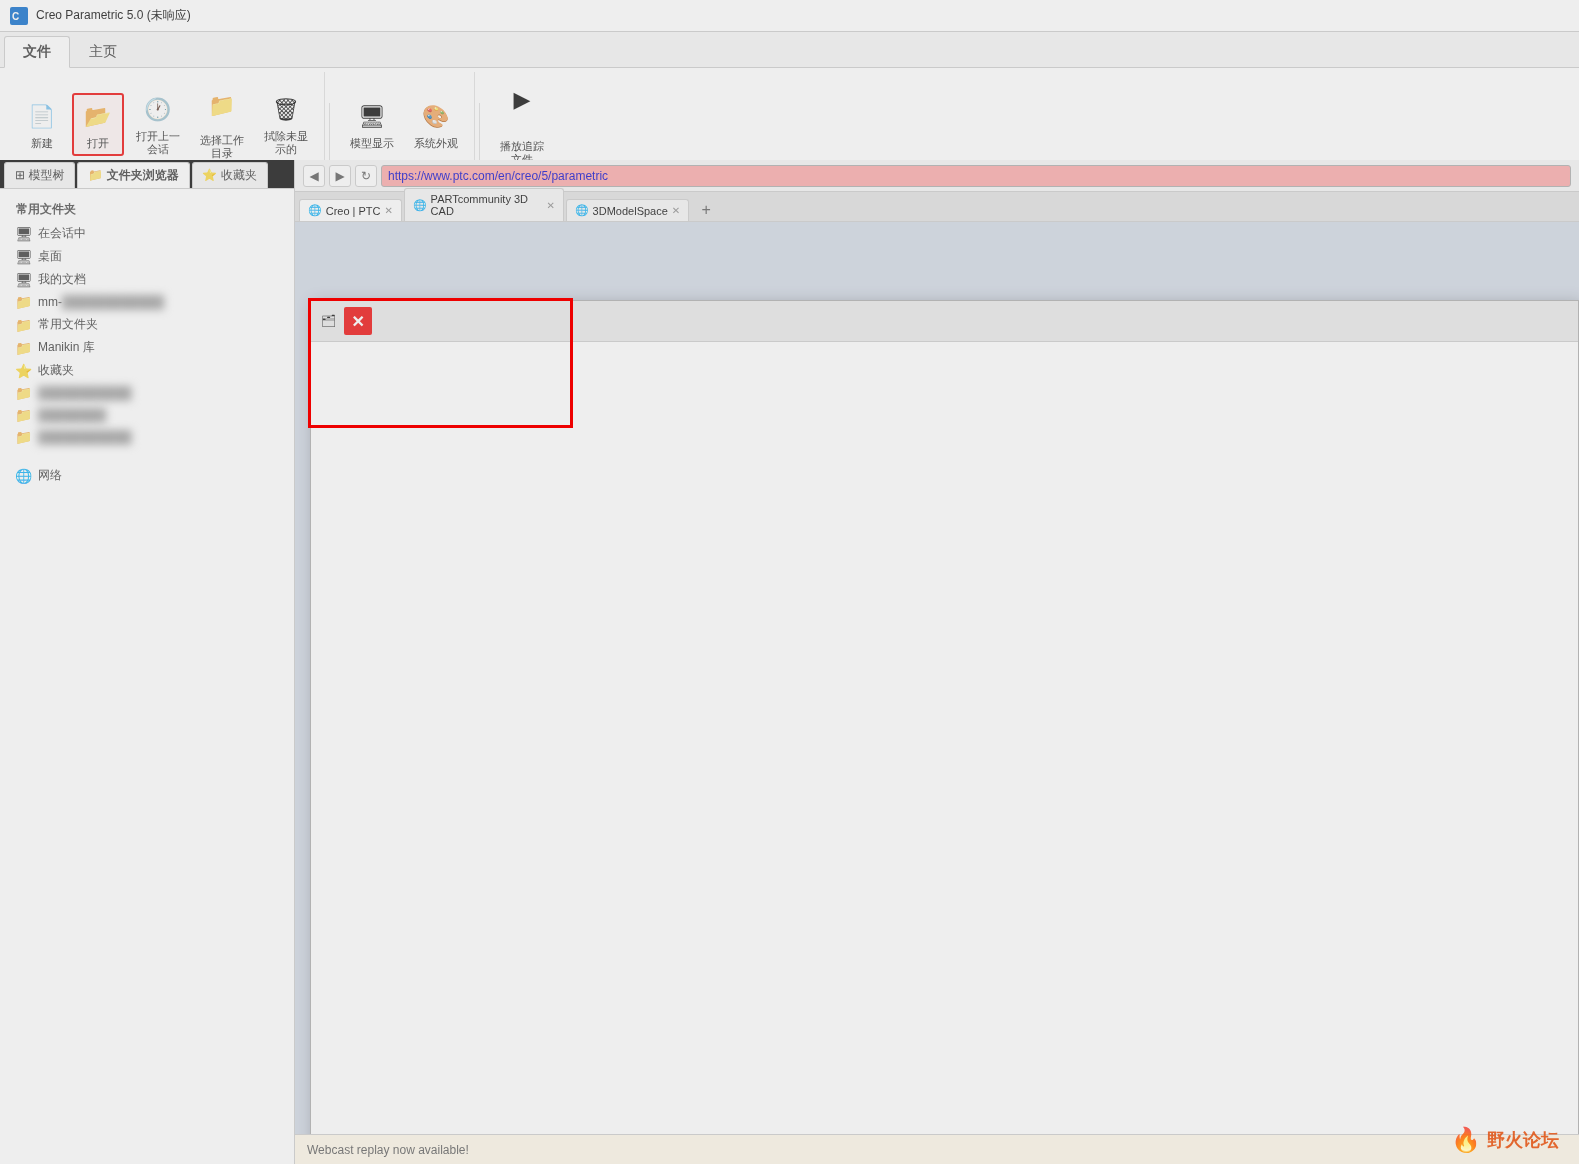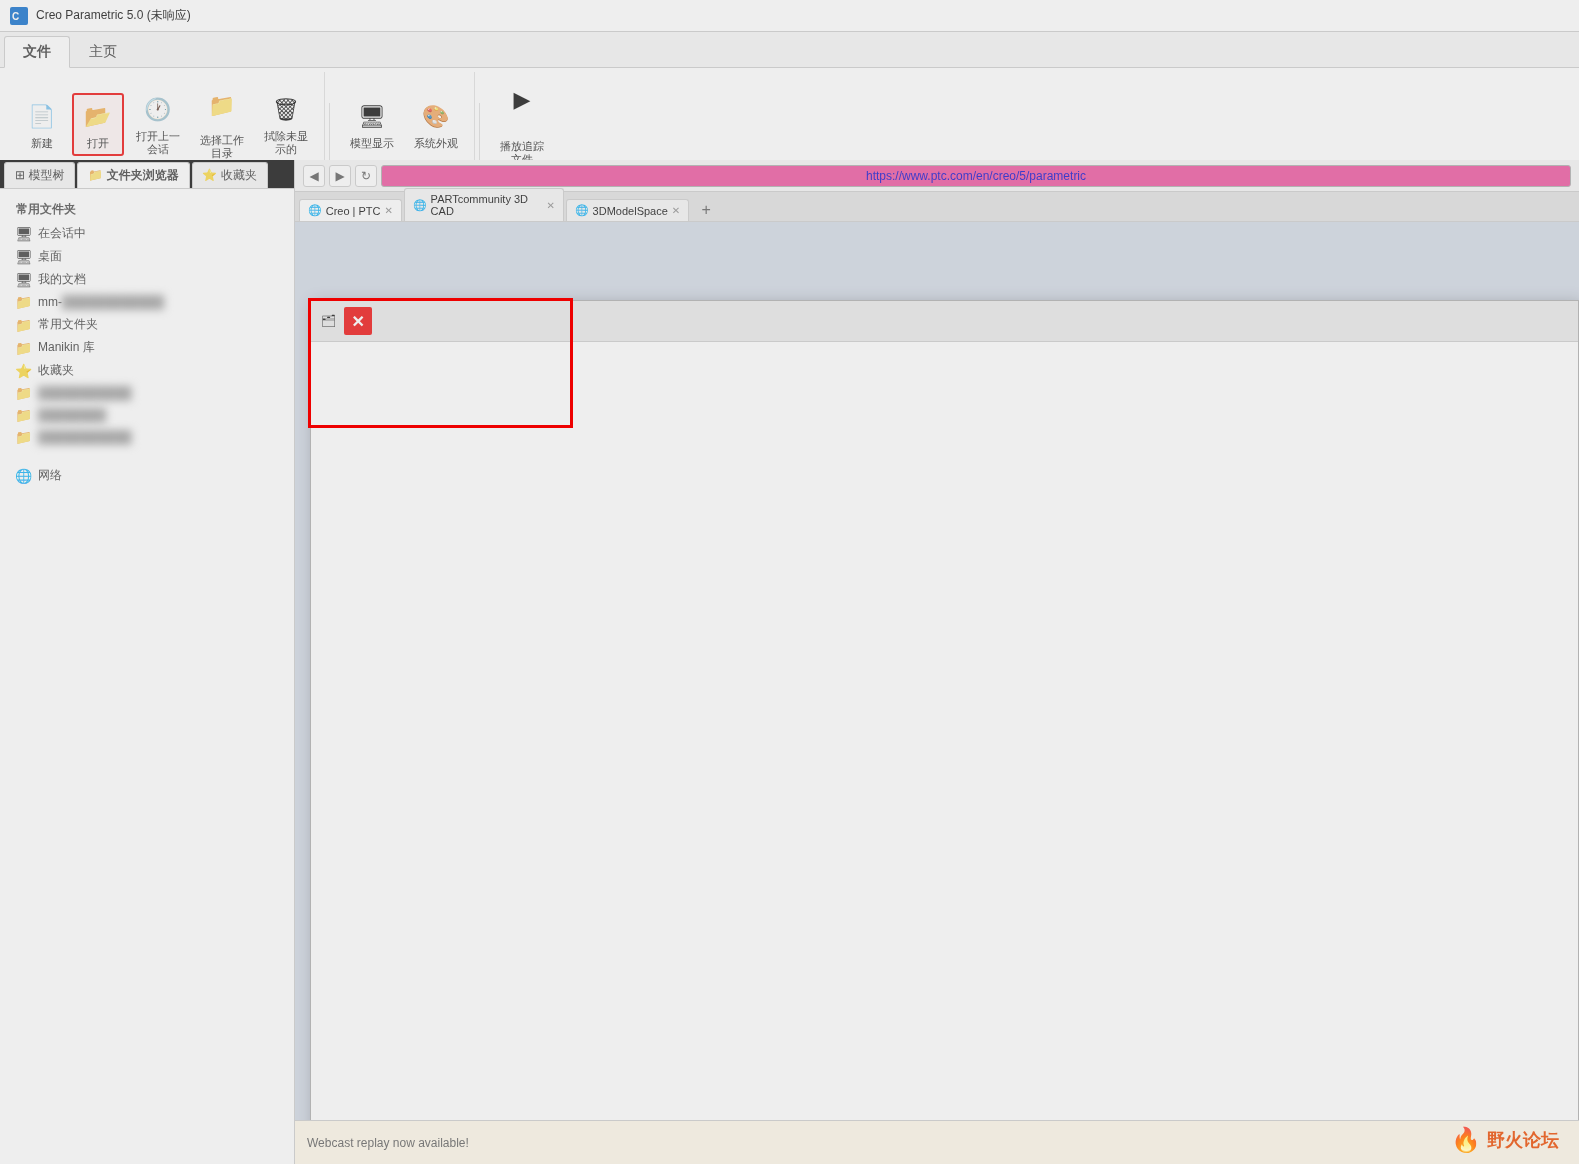--- a/index.html
+++ b/index.html
@@ -178,23 +178,22 @@
       font-size: 12px;
       color: #555;
     }
     .url-input {
       flex: 1;
       height: 22px;
       border: 1px solid #aaa;
       border-radius: 3px;
       padding: 0 6px;
       font-size: 12px;
-      background: #ec4899;
+      background: #fca5a5;
       color: #0000cc;
-      text-align: center;
     }
 
     
     .browser-tabs {
       position: absolute;
       top: 192px;
       left: 295px;
       right: 0;
       height: 30px;
       background: #e0e0e0;
@@ -350,21 +349,21 @@
       align-items: center;
       gap: 6px;
     }
 
     
     .status-bar {
       position: absolute;
       bottom: 0;
       left: 295px;
       right: 0;
-      height: 44px;
+      height: 30px;
       background: #fff8e8;
       border-top: 1px solid #ccc;
       display: flex;
       align-items: center;
       padding: 0 12px;
       font-size: 12px;
       color: #555;
       z-index: 50;
     }
 

